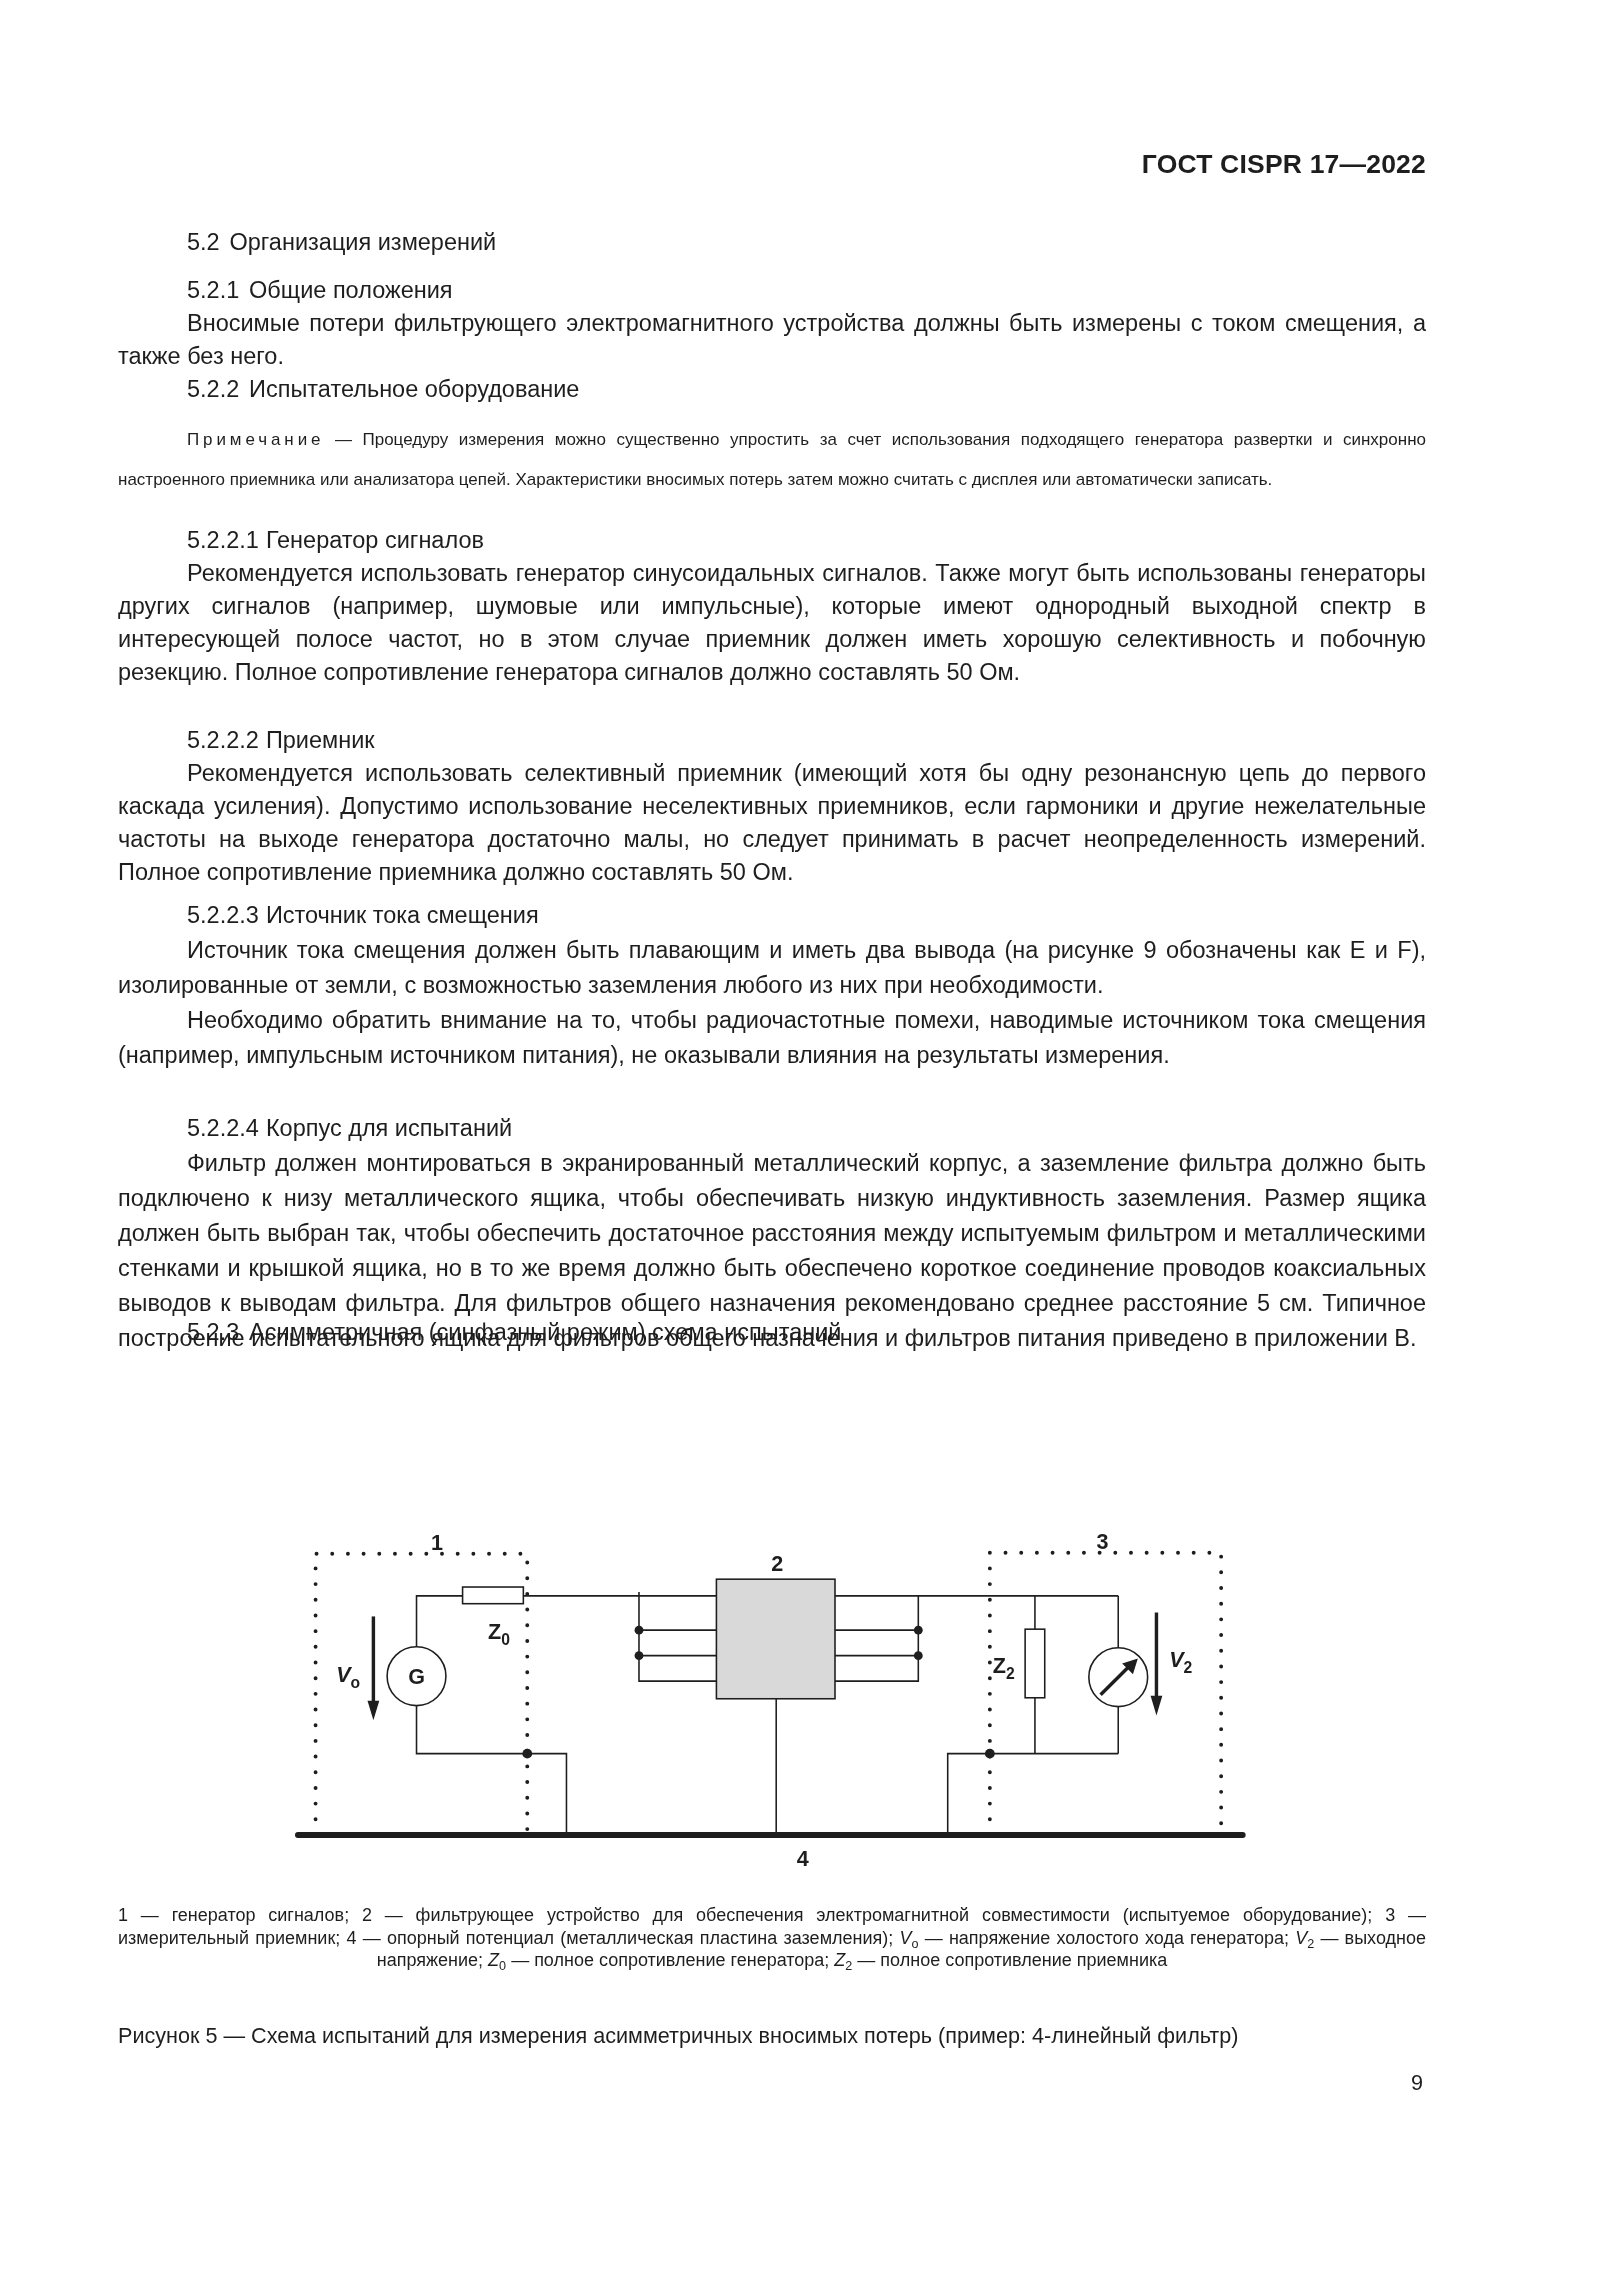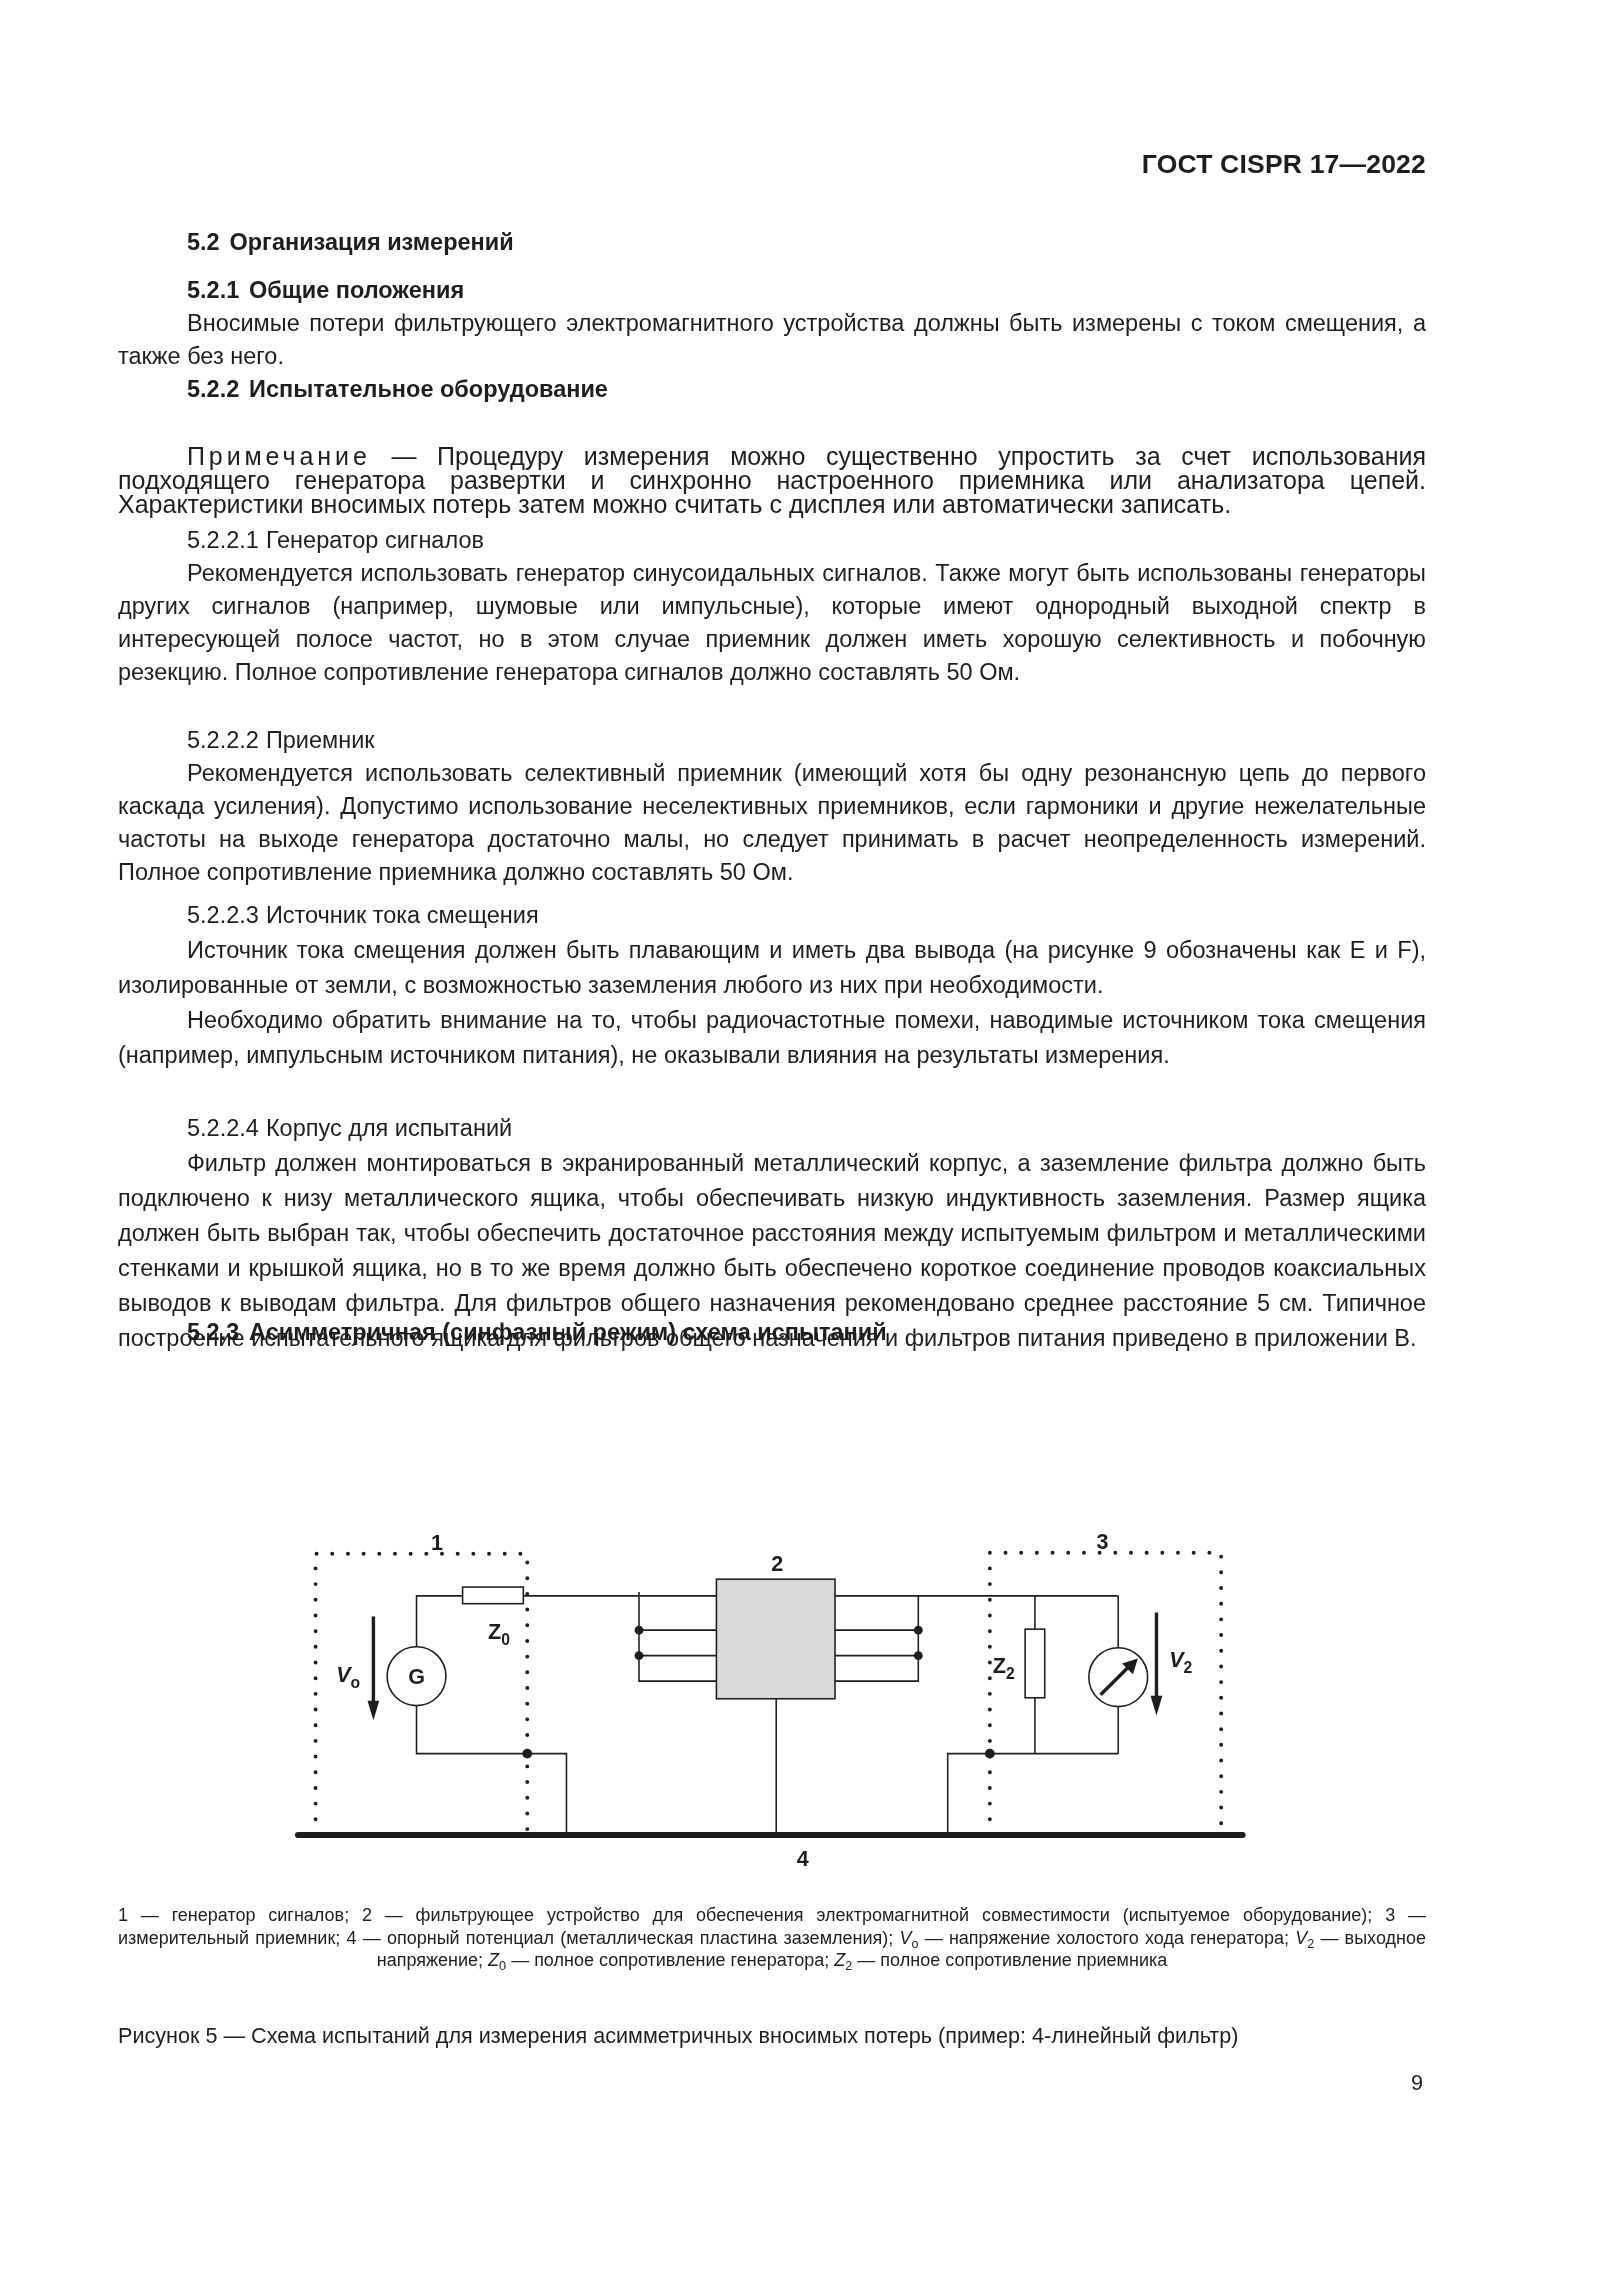--- a/index.html
+++ b/index.html
@@ -1,24 +1,24 @@
 <!DOCTYPE html>
 <html><head>
 <meta charset="utf-8">
 <style>
   html, body { margin: 0; padding: 0; background: #ffffff; }
   body { width: 1621px; height: 2293px; position: relative; overflow: hidden; color: #1e1e1e; font-family: "Liberation Sans", sans-serif; }
   .abs { position: absolute; }
   .header { right: 195px; top: 149px; font-size: 26.5px; font-weight: bold; letter-spacing: 0.2px; }
   .blk { position: absolute; left: 118px; width: 1308px; font-size: 23.5px; line-height: 33px; text-align: justify; }
   .blk p { margin: 0; text-indent: 69px; text-align: justify; }
-  .h { font-weight: bold; }
+  .h { font-weight: normal; }
   .h .num { margin-right: 9.8px; }
   .sub .num { margin-right: 7px; }
-  .note { font-size: 25px; line-height: 24px; margin-top: 24px; }
+  .note { font-size: 17px; line-height: 40px; }
   .note .lead { letter-spacing: 3.9px; }
   .legend { position: absolute; left: 118px; width: 1308px; font-size: 18px; line-height: 22.5px; text-align: justify; text-align-last: center; }
   .caption { position: absolute; left: 118px; width: 1308px; font-size: 21.6px; top: 2023px; }
   .pagenum { position: absolute; left: 1411px; top: 2070px; font-size: 21.6px; }
   svg { position: absolute; left: 0; top: 0; }
   .lbl { font-family: "Liberation Sans", sans-serif; font-weight: bold; fill: #1e1e1e; }
   i.v { font-style: italic; }
   sub { font-size: 0.7em; vertical-align: -0.35em; line-height: 0; }
 </style>
 </head>

